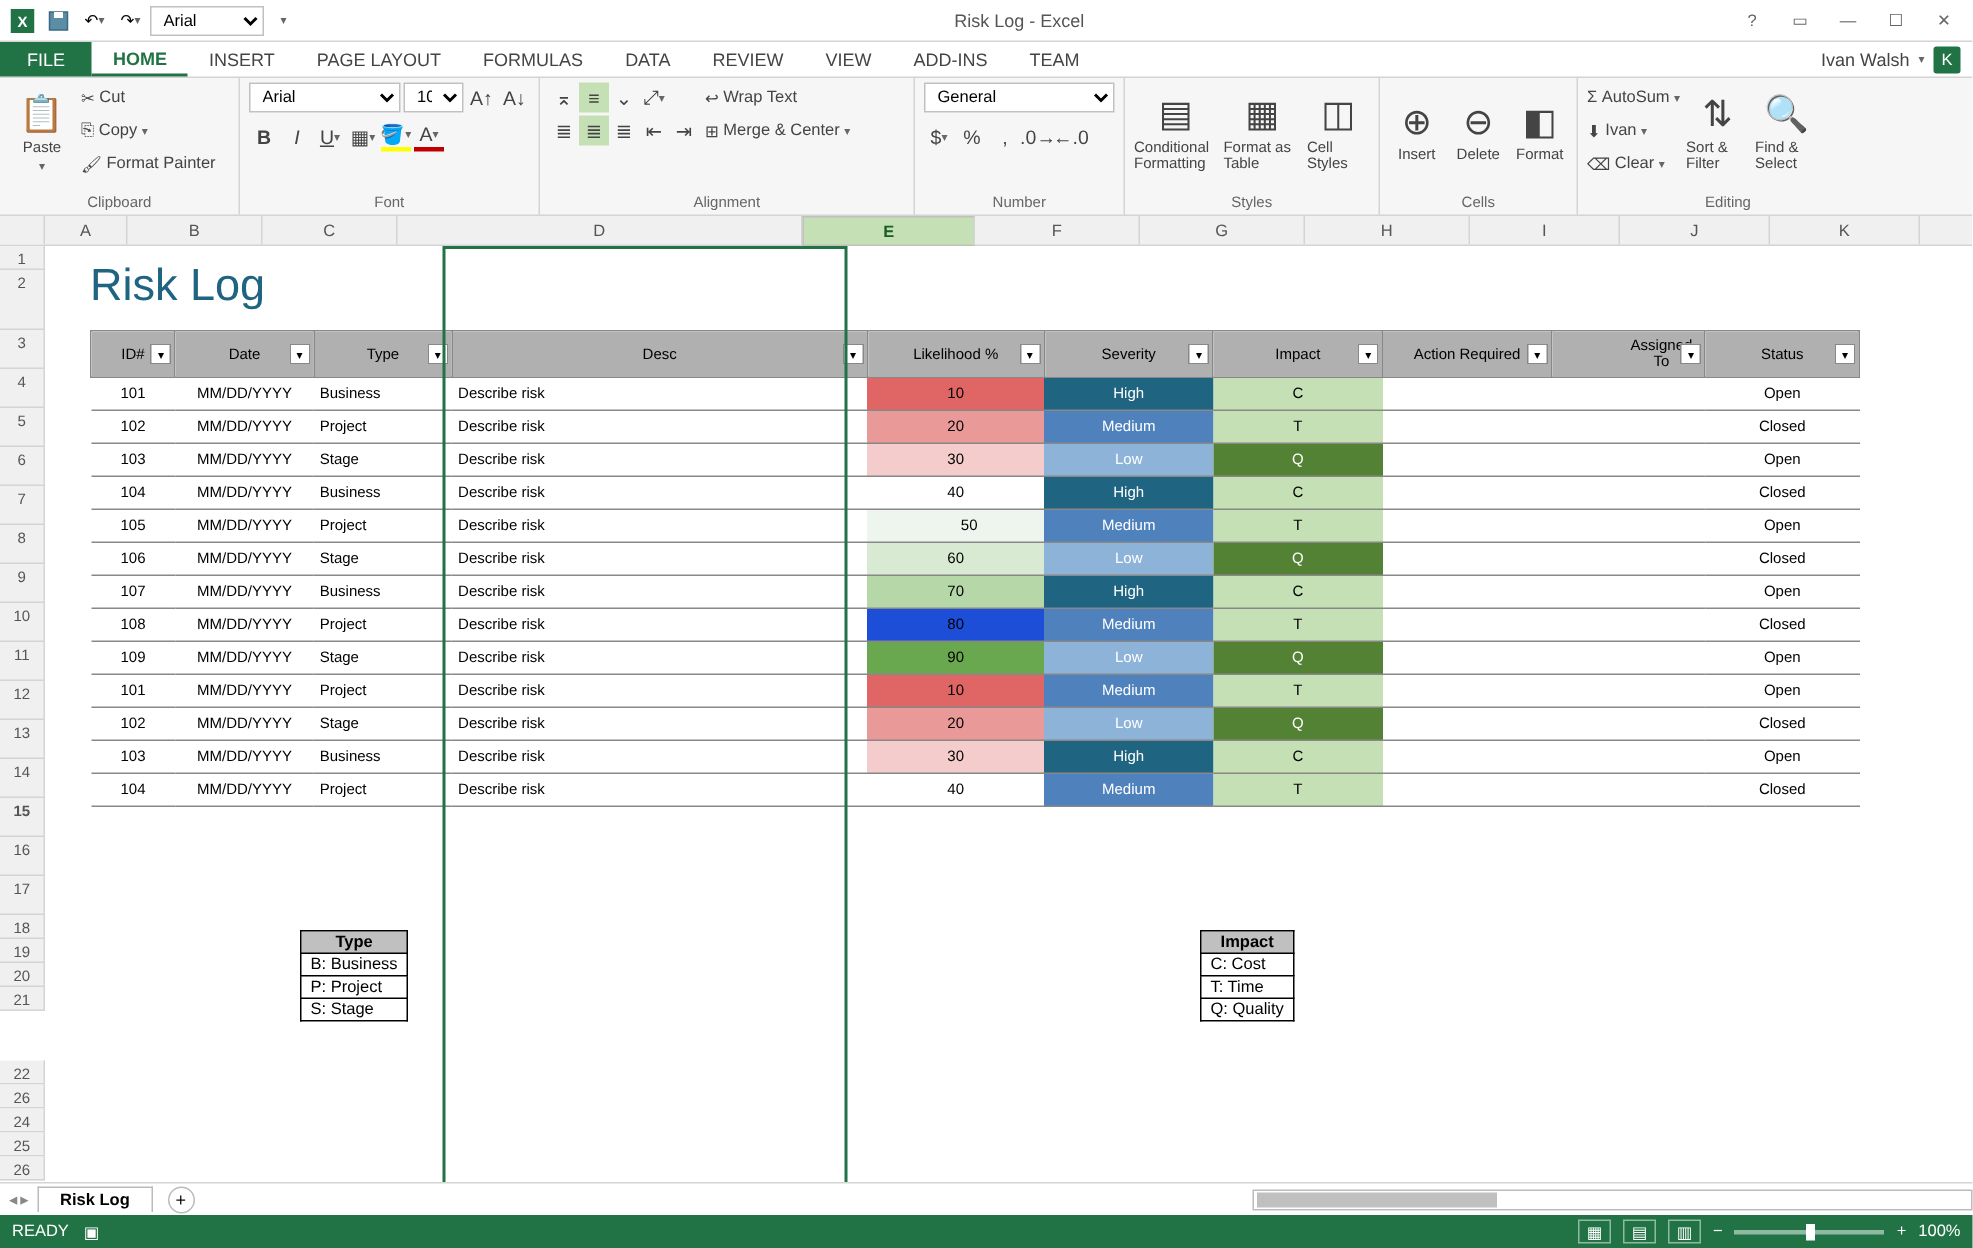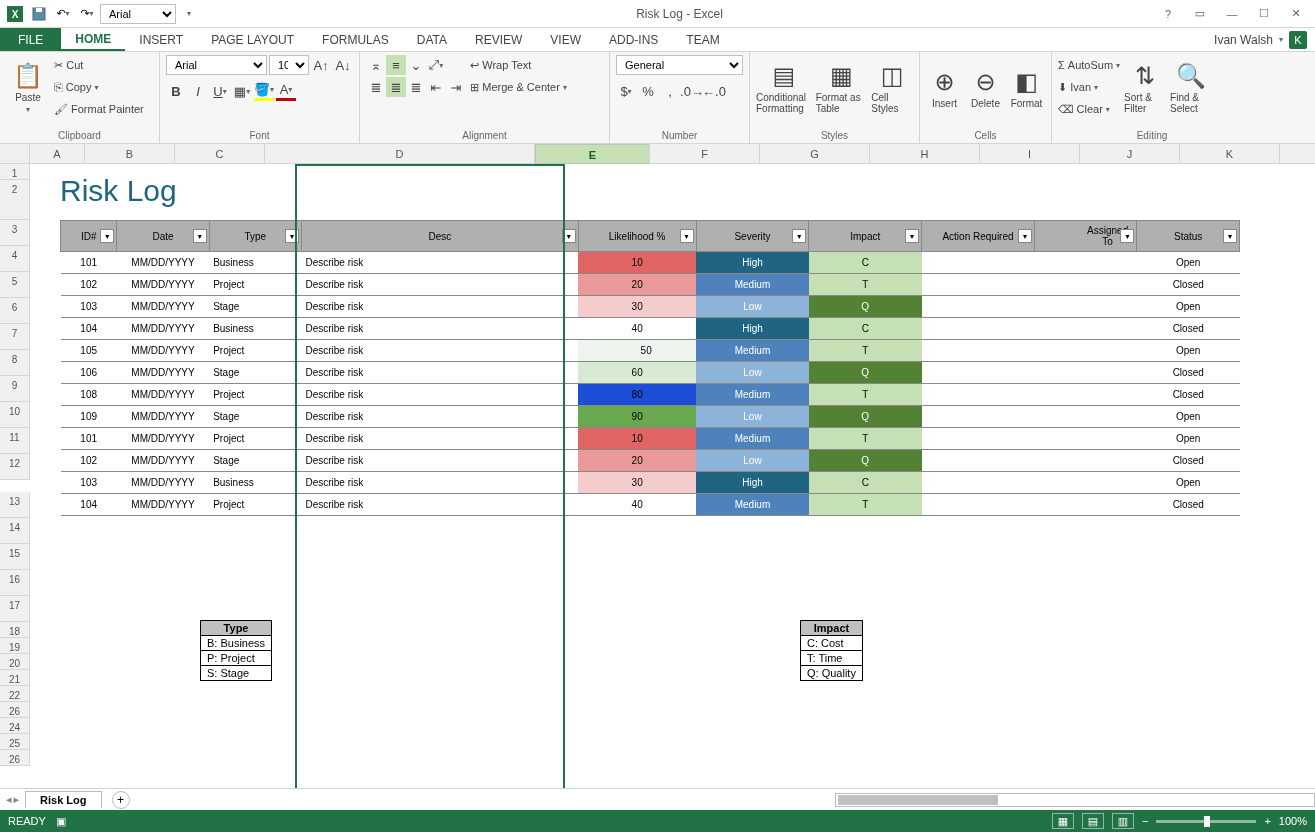--- a/index.html
+++ b/index.html
@@ -299,30 +299,30 @@
         <div class="rowh" style="height: 26px;">3</div>
         <div class="rowh" style="height: 26px;">4</div>
         <div class="rowh" style="height: 26px;">5</div>
         <div class="rowh" style="height: 26px;">6</div>
         <div class="rowh" style="height: 26px;">7</div>
         <div class="rowh" style="height: 26px;">8</div>
         <div class="rowh" style="height: 26px;">9</div>
         <div class="rowh" style="height: 26px;">10</div>
         <div class="rowh" style="height: 26px;">11</div>
         <div class="rowh" style="height: 26px;">12</div>
-        <div class="rowh" style="height: 26px; margin-top: 12px;">13</div>
+        <div class="rowh" style="height: 26px;">13</div>
         <div class="rowh" style="height: 26px;">14</div>
-        <div class="rowh" style="height: 26px;">15</div>
+        <div class="rowh" style="height: 26px; font-weight: bold;">15</div>
         <div class="rowh" style="height: 26px;">16</div>
         <div class="rowh" style="height: 26px;">17</div>
         <div class="rowh" style="height: 16px;">18</div>
         <div class="rowh" style="height: 16px;">19</div>
         <div class="rowh" style="height: 16px;">20</div>
         <div class="rowh" style="height: 16px;">21</div>
-        <div class="rowh" style="height: 16px;">22</div>
+        <div class="rowh" style="height: 16px; margin-top: 33px;">22</div>
         <div class="rowh" style="height: 16px;">26</div>
         <div class="rowh" style="height: 16px;">24</div>
         <div class="rowh" style="height: 16px;">25</div>
         <div class="rowh" style="height: 16px;">26</div>
       </div>
     <div class="cells">
       <div class="risk-title">Risk Log</div>
 
       <table class="risk-table">
         <thead>
@@ -406,20 +406,32 @@
               <td class="td-left">Stage</td>
               <td class="td-left">Describe risk</td>
               <td style="background: rgb(217, 234, 211);">60</td>
               <td class="sev-low">Low</td>
               <td class="imp-Q">Q</td>
               <td></td>
               <td></td>
               <td>Closed</td>
             </tr>
             <tr>
+              <td>107</td>
+              <td>MM/DD/YYYY</td>
+              <td class="td-left">Business</td>
+              <td class="td-left">Describe risk</td>
+              <td style="background: rgb(182, 215, 168);">70</td>
+              <td class="sev-high">High</td>
+              <td class="imp-CT">C</td>
+              <td></td>
+              <td></td>
+              <td>Open</td>
+            </tr>
+            <tr>
               <td>108</td>
               <td>MM/DD/YYYY</td>
               <td class="td-left">Project</td>
               <td class="td-left">Describe risk</td>
               <td style="background: #1d4ed8;">80</td>
               <td class="sev-med">Medium</td>
               <td class="imp-CT">T</td>
               <td></td>
               <td></td>
               <td>Closed</td>

